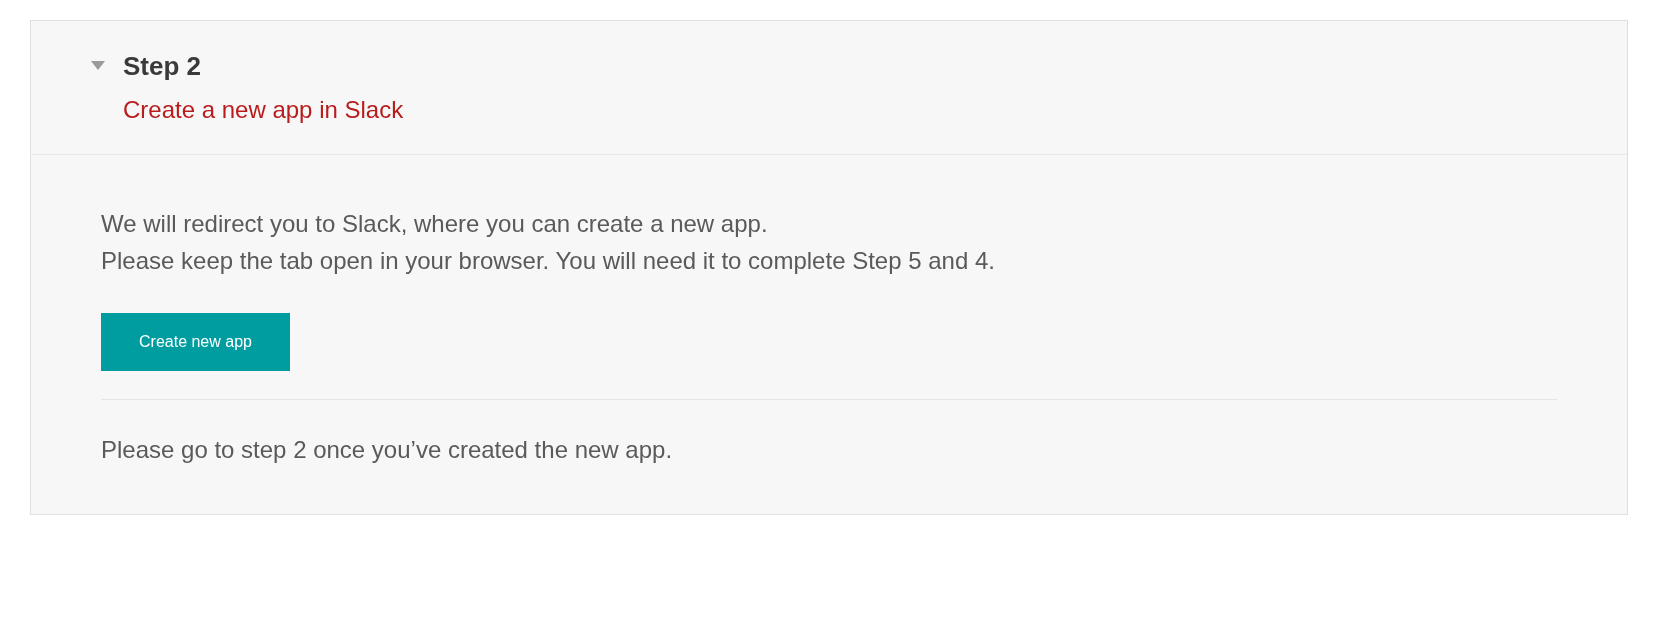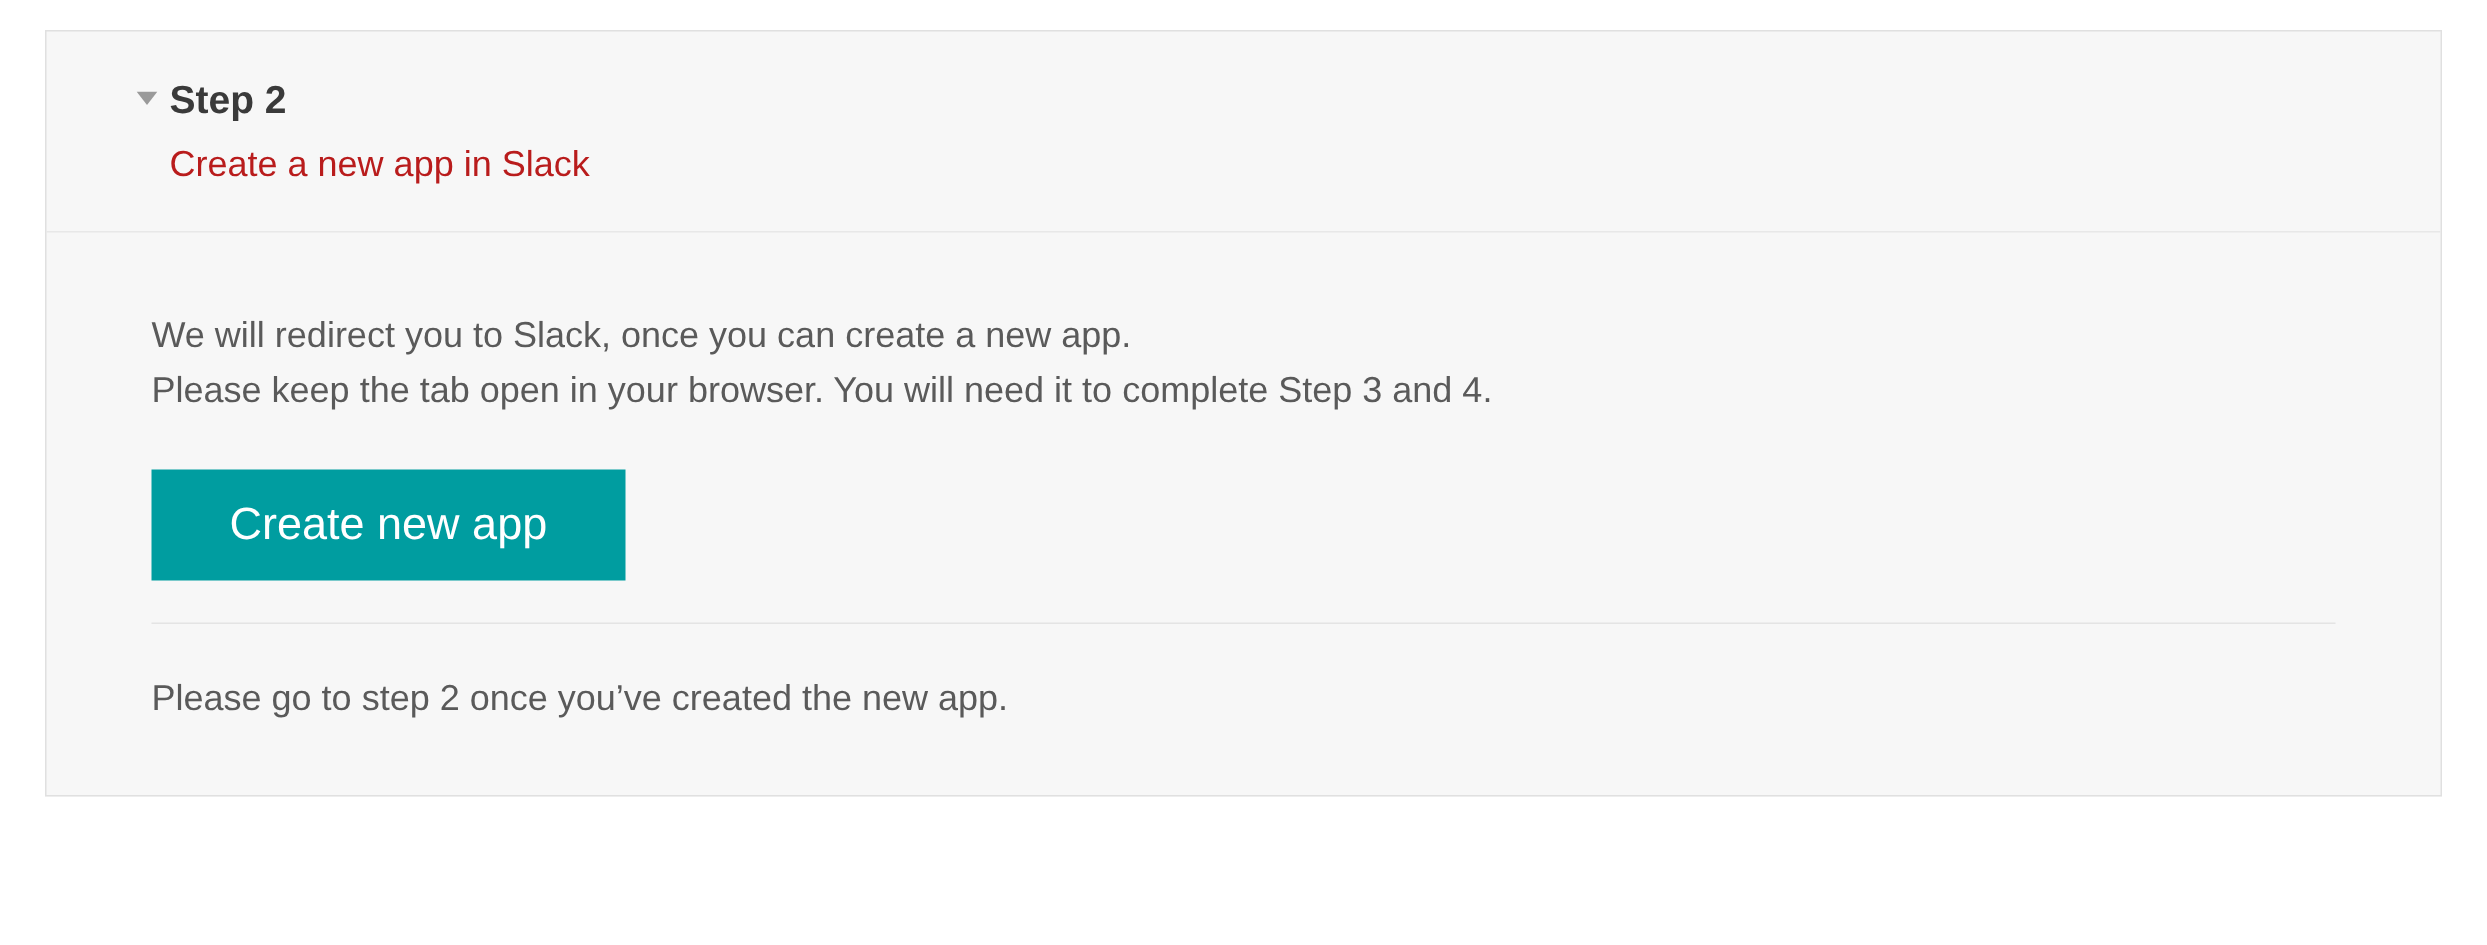--- a/index.html
+++ b/index.html
@@ -15,21 +15,21 @@
     .panel {
       border: 1px solid #e0e0e0;
       background: #f7f7f7;
       width: 100%;
     }
     .panel-header {
       padding: 30px 40px 30px 60px;
       border-bottom: 1px solid #e8e8e8;
       display: flex;
       align-items: flex-start;
-      gap: 8px;
+      gap: 18px;
       cursor: pointer;
     }
     .caret {
       margin-top: 10px;
       flex-shrink: 0;
     }
     .caret svg {
       display: block;
     }
     .header-text {
@@ -54,23 +54,23 @@
       font-size: 24px;
       color: #5a5a5a;
       line-height: 1.55;
     }
     .btn-primary {
       display: inline-block;
       margin-top: 34px;
       background: #009da0;
       color: #ffffff;
       border: none;
-      font-size: 30px;
+      font-size: 16px;
       font-weight: 500;
-      padding: 20px 52px;
+      padding: 20px 38px;
       cursor: pointer;
       font-family: inherit;
     }
     .divider {
       border: none;
       border-top: 1px solid #e4e4e4;
       margin-top: 28px;
       margin-bottom: 36px;
     }
     .footer-note {
@@ -87,19 +87,19 @@
       <svg width="14" height="10" viewBox="0 0 14 10">
         <polygon points="0,0 14,0 7,9" fill="#9a9a9a"></polygon>
       </svg>
     </span>
     <div class="header-text">
       <div class="step-title">Step 2</div>
       <div class="step-subtitle">Create a new app in Slack</div>
     </div>
   </div>
   <div class="panel-body">
-    <p class="desc-line">We will redirect you to Slack, once you can create a new app.</p>
-    <p class="desc-line">Please keep the tab open in your browser. You will need it to complete Step 3 and 4.</p>
+    <p class="desc-line">We will redirect you to Slack, where you can create a new app.</p>
+    <p class="desc-line">Please keep the tab open in your browser. You will need it to complete Step 5 and 4.</p>
     <button class="btn-primary">Create new app</button>
     <hr class="divider">
     <p class="footer-note">Please go to step 2 once you’ve created the new app.</p>
   </div>
 </div>
 
 </body></html>

